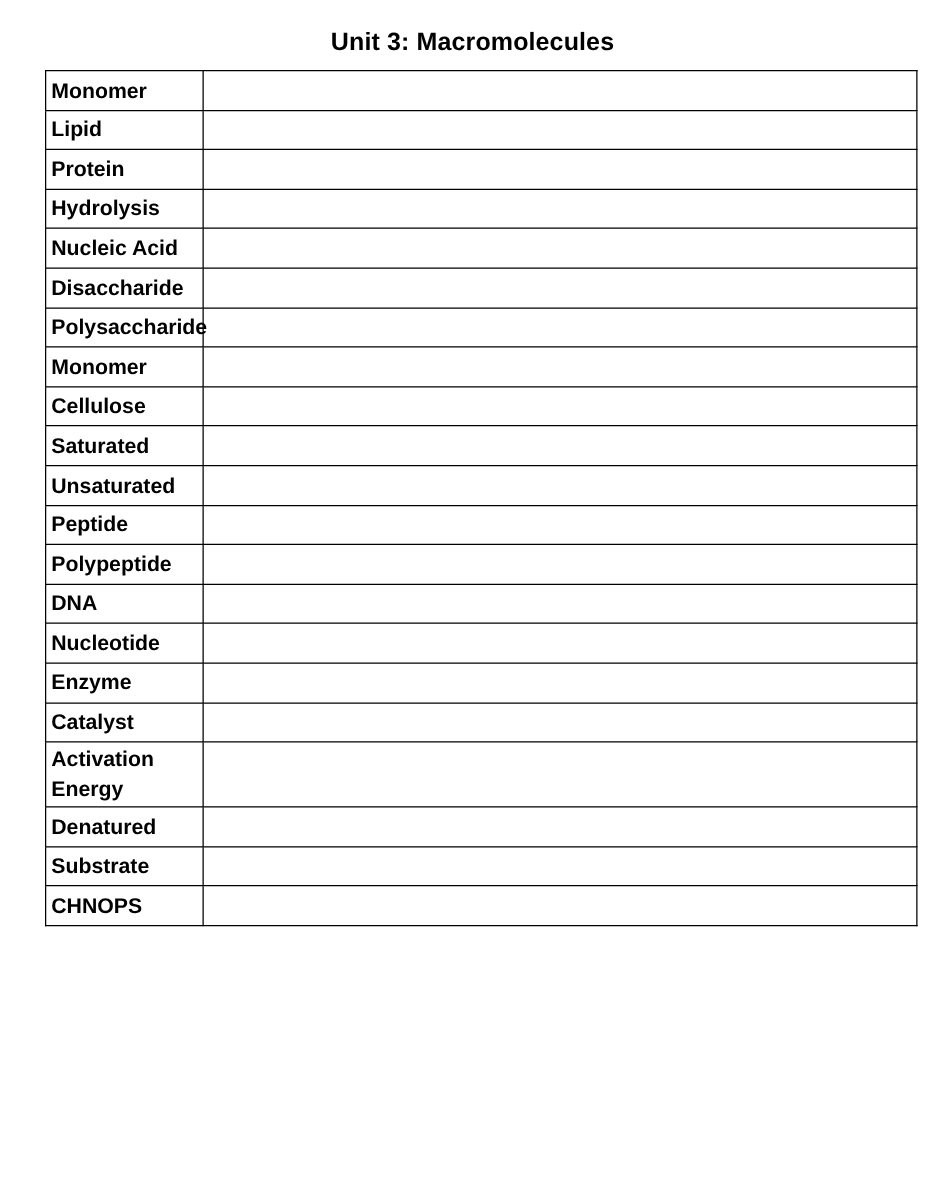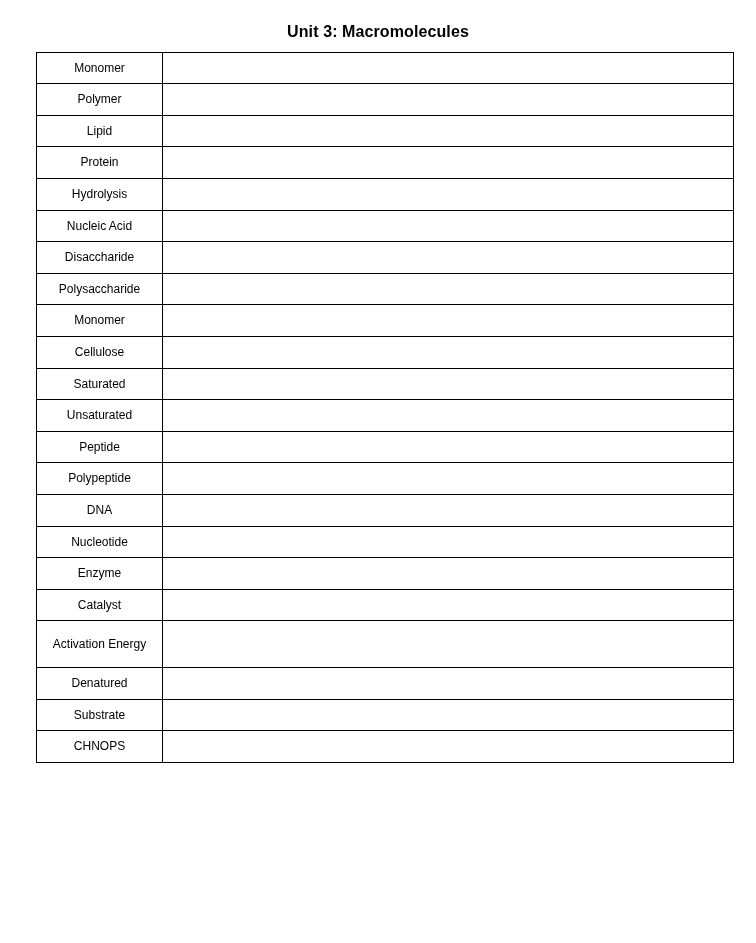--- a/index.html
+++ b/index.html
@@ -17,21 +17,21 @@
   }
   .page {
     width: 756px;
     height: 943px;
     box-sizing: border-box;
     padding: 0;
     position: relative;
   }
   .doc-title {
     text-align: center;
-    font-size: 16px;
+    font-size: 20px;
     font-weight: bold;
     color: #000;
     padding-top: 23px;
     padding-bottom: 0;
     line-height: 1.1;
     letter-spacing: 0.1px;
   }
   .vocab-table {
     border-collapse: collapse;
     margin-left: 36px;
@@ -42,23 +42,22 @@
   .vocab-table tr {
     height: 31.6px;
   }
   .vocab-table td {
     border: 1.3px solid #000000;
     padding: 0;
     vertical-align: middle;
   }
   td.term-cell {
     width: 126px;
-    text-align: center;
-    font-size: 12px;
-    font-weight: normal;
+    font-size: 17px;
+    font-weight: bold;
     line-height: 1.38;
     padding: 2px 4px;
     box-sizing: border-box;
   }
   td.def-cell {
     width: 570px;
     background: #ffffff;
   }
   tr.tall {
     height: 47px;
@@ -68,24 +67,20 @@
 <body>
 
 <div class="page">
 
   <div class="doc-title">Unit 3: Macromolecules</div>
 
   <table class="vocab-table">
     <tbody>
         <tr>
           <td class="term-cell">Monomer</td>
-          <td class="def-cell"></td>
-        </tr>
-        <tr>
-          <td class="term-cell">Polymer</td>
           <td class="def-cell"></td>
         </tr>
         <tr>
           <td class="term-cell">Lipid</td>
           <td class="def-cell"></td>
         </tr>
         <tr>
           <td class="term-cell">Protein</td>
           <td class="def-cell"></td>
         </tr>

